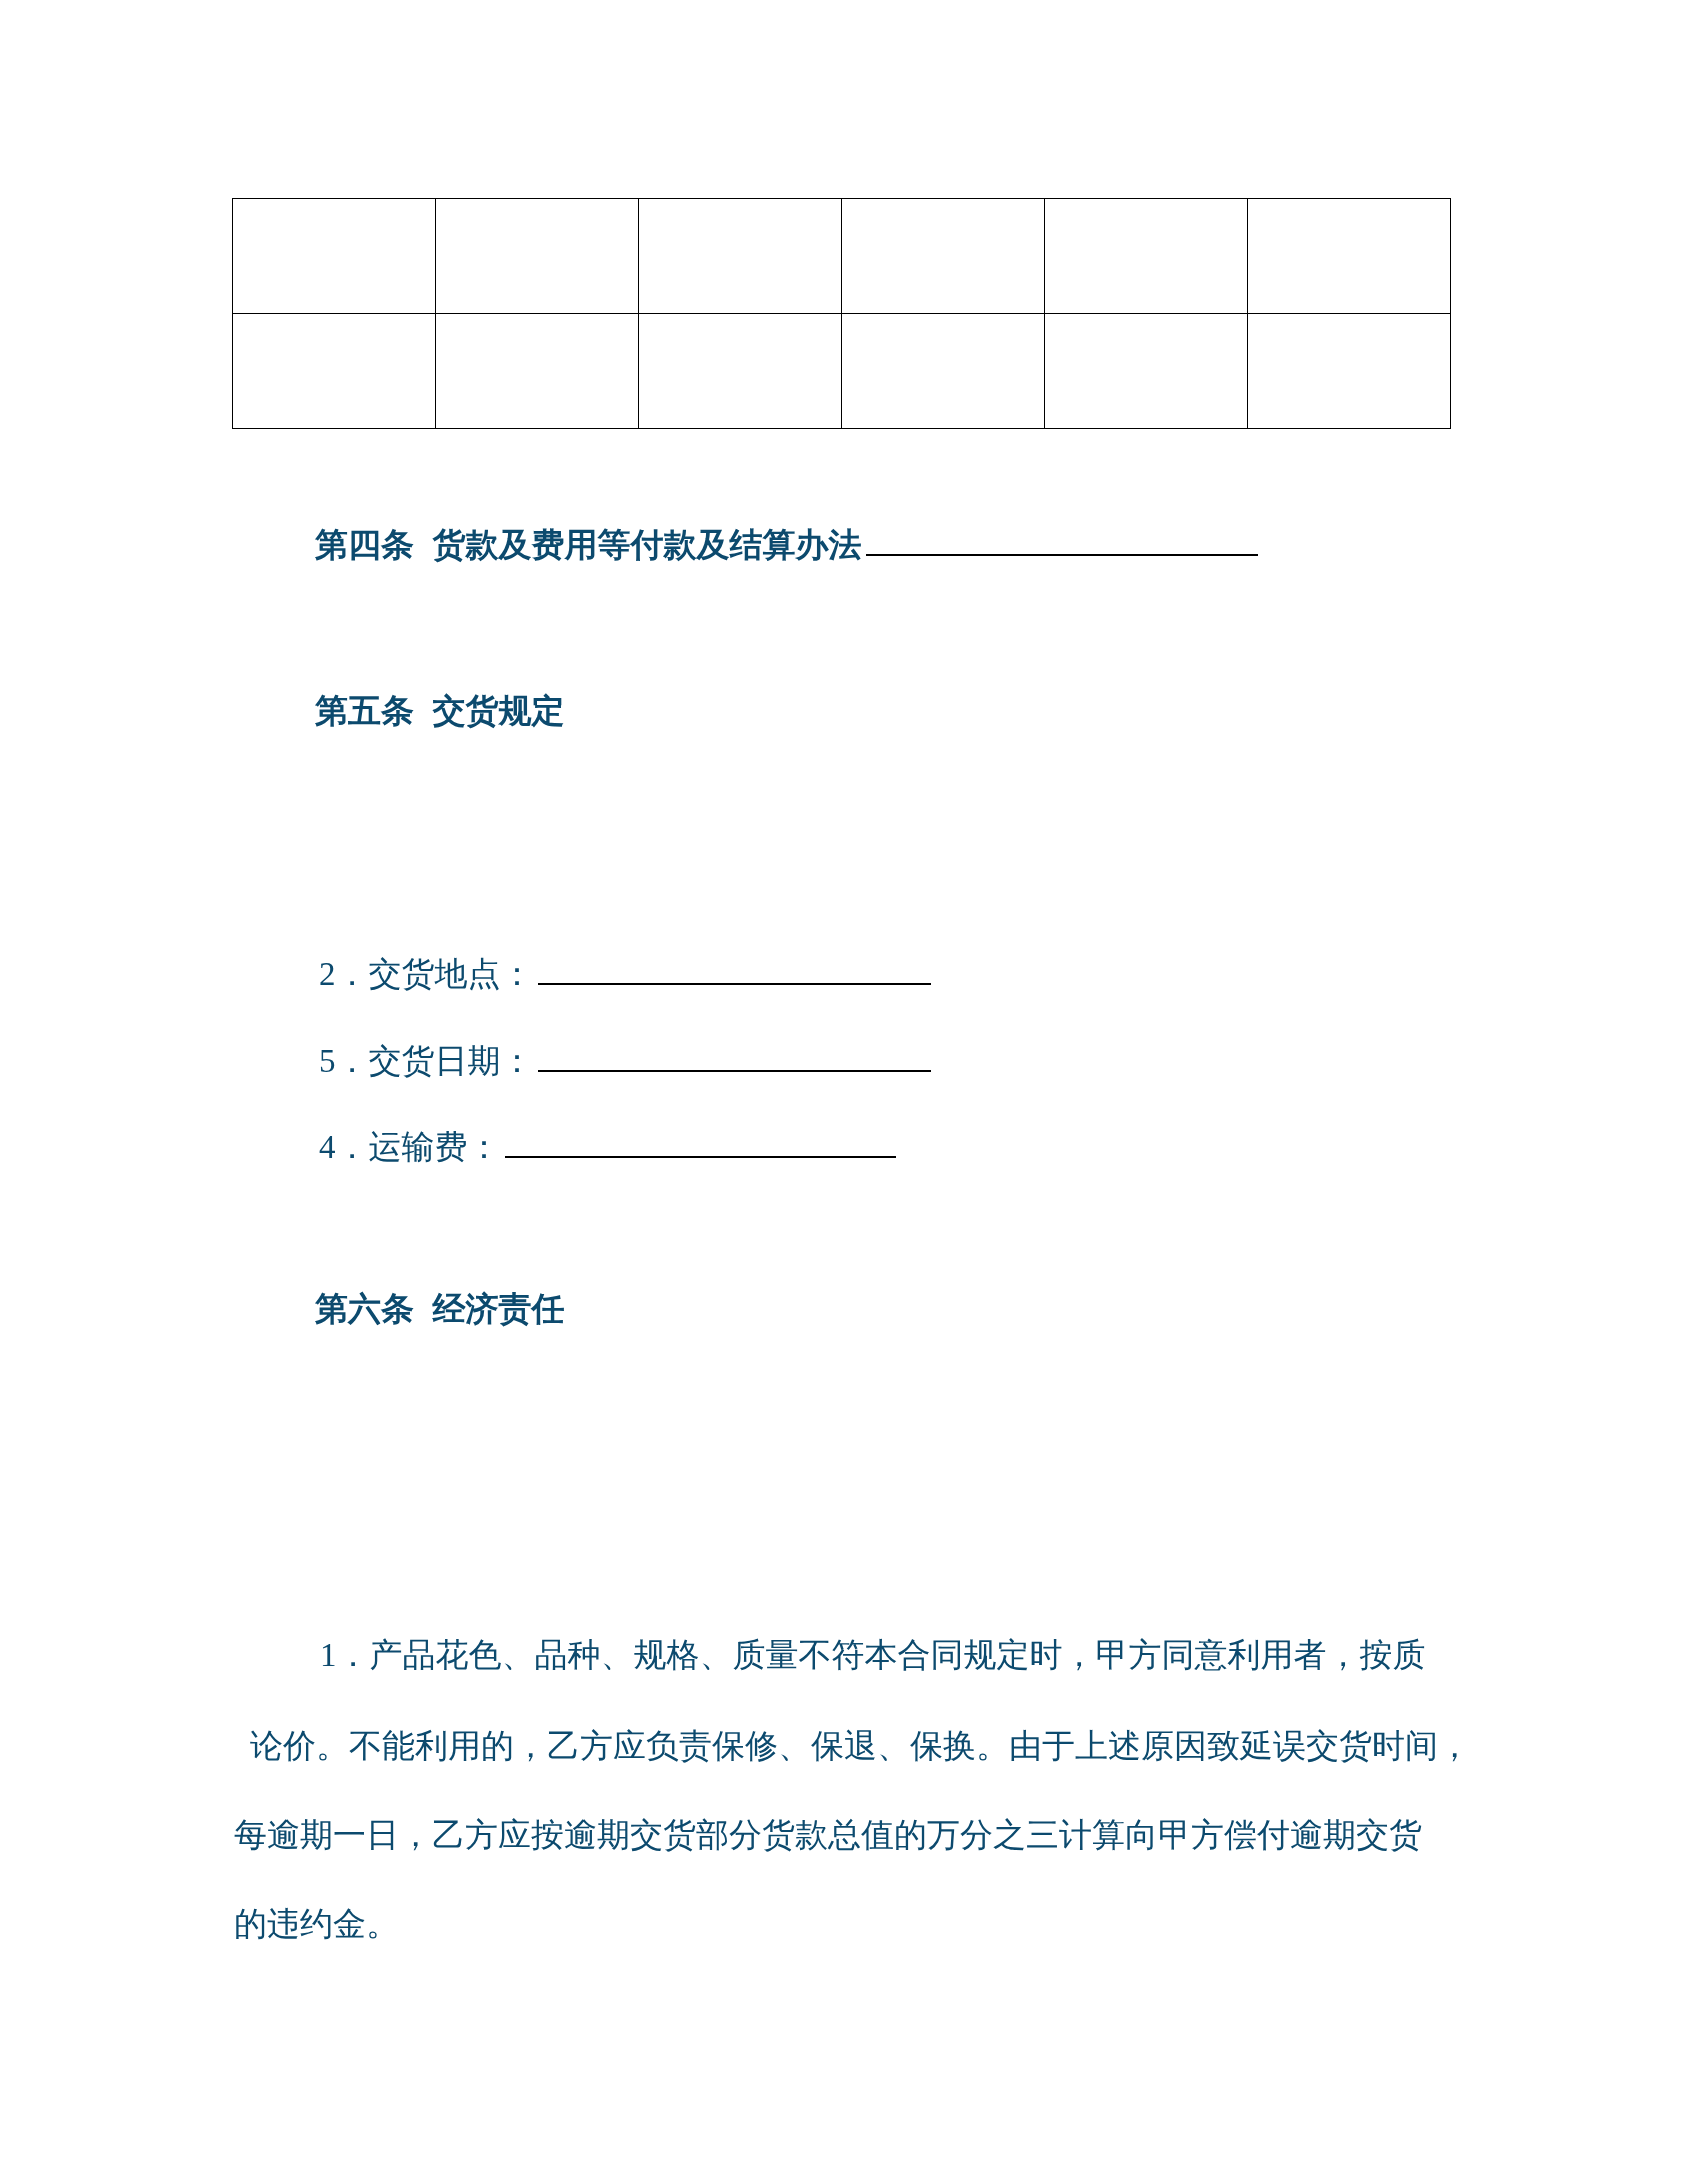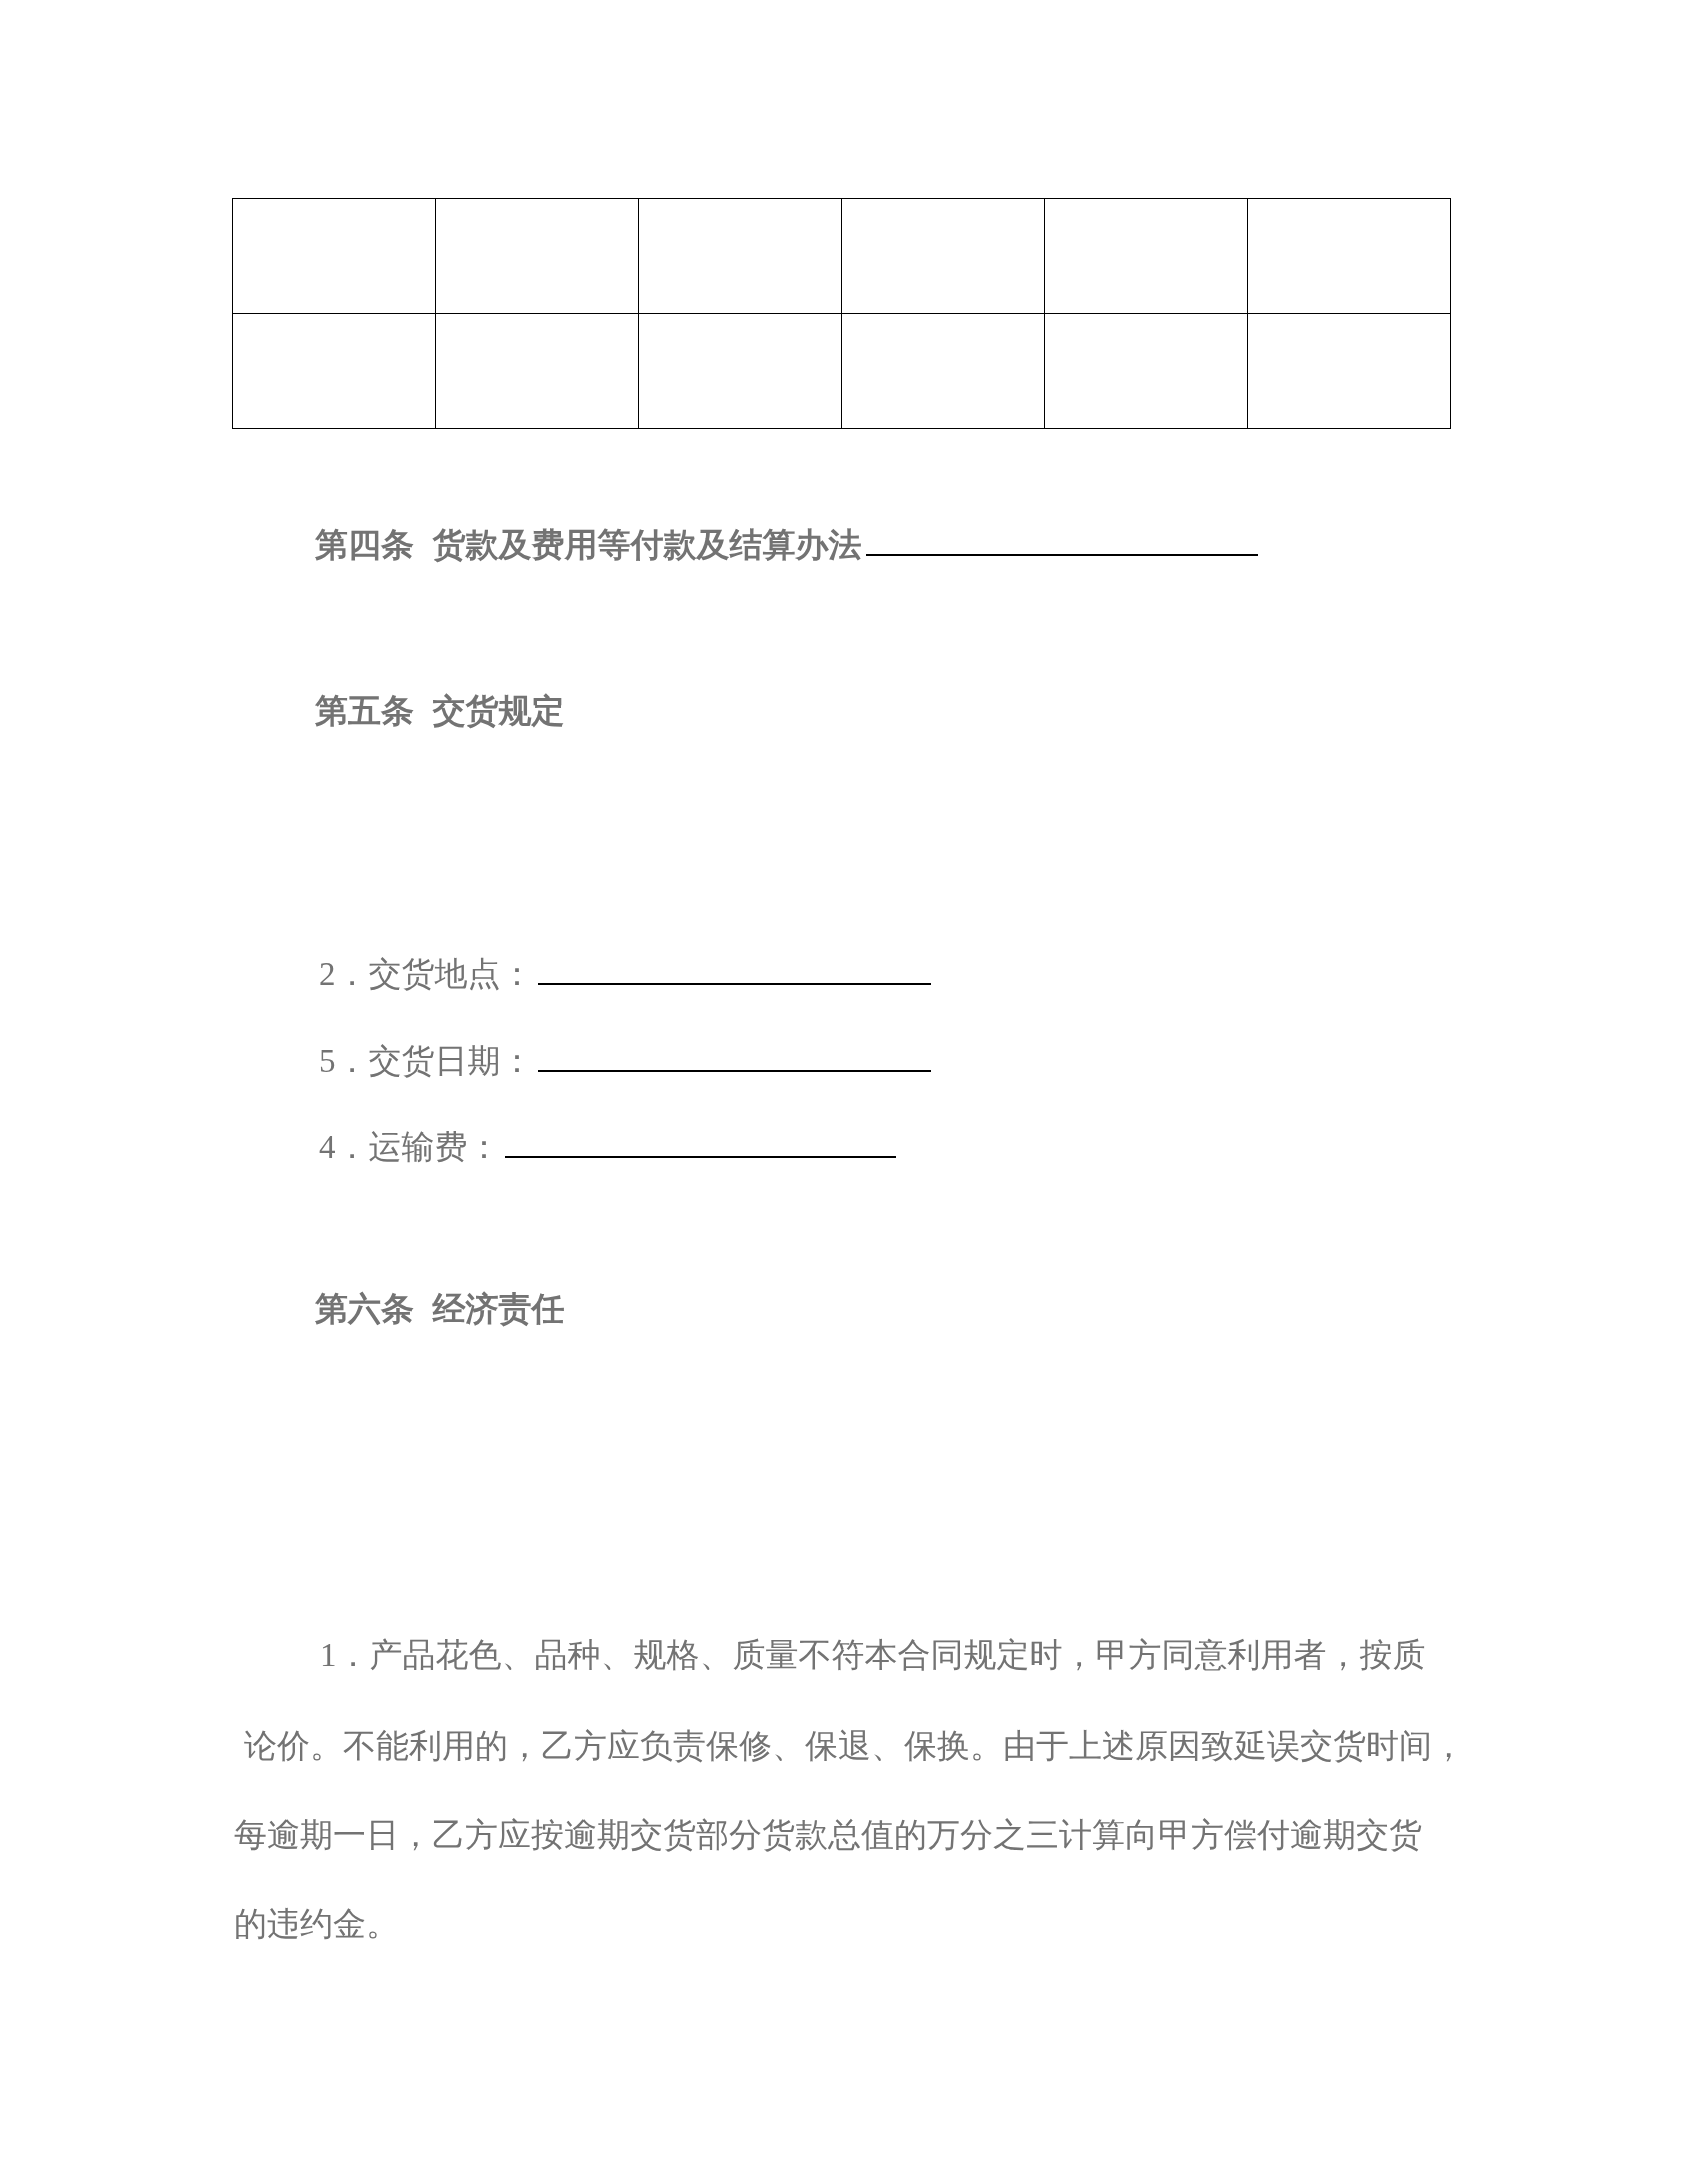--- a/index.html
+++ b/index.html
@@ -1,21 +1,21 @@
 <!DOCTYPE html>
 <html style="font-size:14.7px"><head>
 <meta charset="utf-8">
 <style>
   html,body{margin:0;padding:0;background:#ffffff;}
   .page{
     position:relative;
     width:1686px;
     height:2182px;
     background:#ffffff;
-    color:#737373;
+    color:#0c4a6e;
     font-family:"Liberation Serif","DejaVu Serif",serif;
     overflow:hidden;
   }
   
   table.grid{
     position:absolute;
     left:232px;
     top:198px;
     border-collapse:collapse;
     table-layout:fixed;
@@ -90,18 +90,18 @@
   <div class="line" style="left:319px;top:1123px">
     <span>4．运输费：</span><span class="blank" style="width:391px"></span>
   </div>
 
   <div class="line heading" style="left:315px;top:1289px">
     <span>第六条</span><span class="gap">经济责任</span>
   </div>
 
 
   <div class="line" style="left:320px;top:1635px">1．产品花色、品种、规格、质量不符本合同规定时，甲方同意利用者，按质</div>
-  <div class="line" style="left:244px;top:1726px">论价。不能利用的，乙方应负责保修、保退、保换。由于上述原因致延误交货时间，</div>
+  <div class="line" style="left:250px;top:1726px">论价。不能利用的，乙方应负责保修、保退、保换。由于上述原因致延误交货时间，</div>
   <div class="line" style="left:234px;top:1815px">每逾期一日，乙方应按逾期交货部分货款总值的万分之三计算向甲方偿付逾期交货</div>
   <div class="line" style="left:234px;top:1904px">的违约金。</div>
 
 </div>
 
 
 </body></html>

